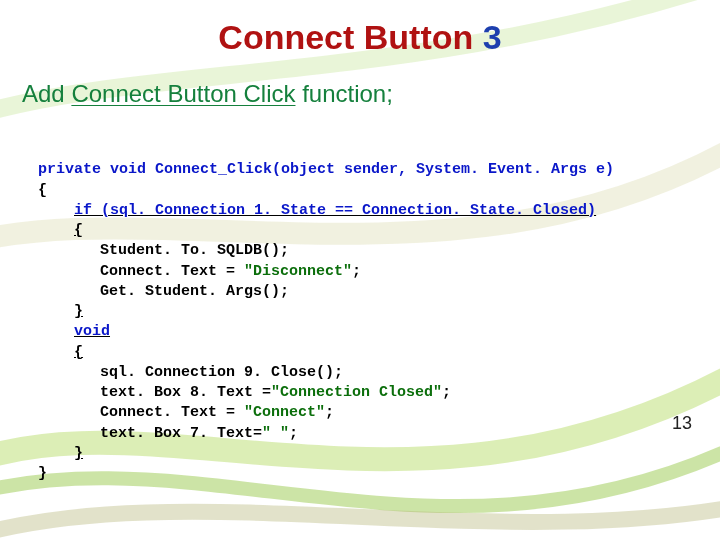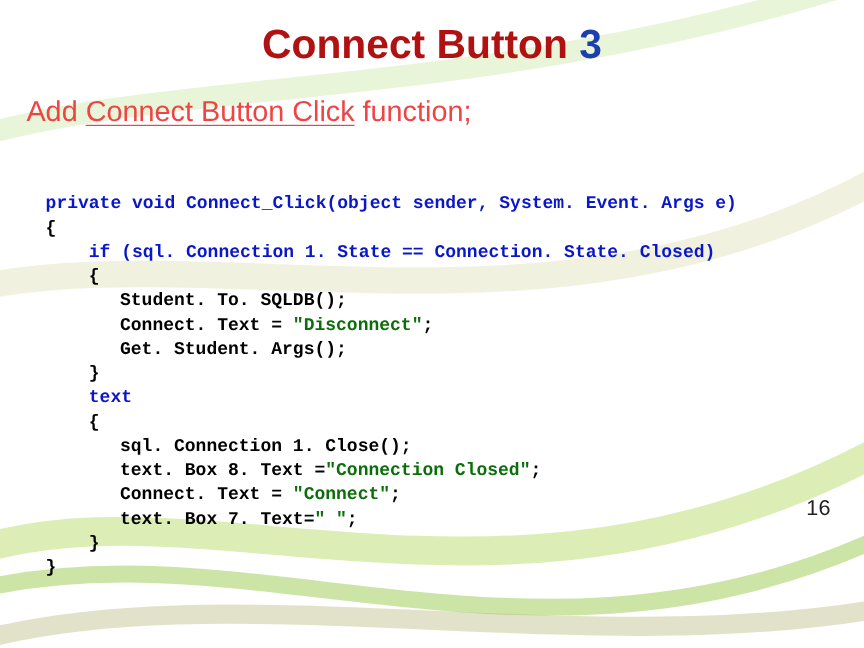--- a/index.html
+++ b/index.html
@@ -34,21 +34,21 @@
     font-weight: 700;
     z-index: 2;
   }
   .title .t-main { color: #b01212; }
   .title .t-num  { color: #1d3fae; }
   .subtitle {
     position: absolute;
     top: 80px;
     left: 22px;
     font-size: 24px;
-    color: #ef4444;
+    color: #15803d;
     z-index: 2;
   }
   .subtitle .u {
     text-decoration: underline;
     text-decoration-thickness: 1px;
     text-underline-offset: 3px;
   }
   .code {
     position: absolute;
     top: 140px;
@@ -56,21 +56,21 @@
     font-family: "Courier New", Courier, monospace;
     font-size: 15px;
     font-weight: 700;
     line-height: 1.35;
     white-space: pre;
     color: #000;
     z-index: 2;
   }
   .kw { color: #0a17c9; }
   .str { color: #0b6e0b; }
-  .i1 { padding-left: 36px; display: inline-block; }
+  .i1 { padding-left: 36px; display: inline-block; text-decoration: underline; }
   .i2 { padding-left: 62px; display: inline-block; }
   .pagenum {
     position: absolute;
     right: 28px;
     bottom: 32px;
     font-size: 18px;
     color: #222;
     z-index: 2;
   }
 </style>
@@ -100,24 +100,24 @@
 
   <div class="code">
 <span class="kw">private void Connect_Click(object sender, System. Event. Args e)</span>
 <span>{</span>
 <span class="i1"><span class="kw">if (sql. Connection 1. State == Connection. State. Closed)</span></span>
 <span class="i1">{</span>
 <span class="i2">Student. To. SQLDB();</span>
 <span class="i2"><span>Connect. Text = </span><span class="str">"Disconnect"</span><span>;</span></span>
 <span class="i2">Get. Student. Args();</span>
 <span class="i1">}</span>
-<span class="i1"><span class="kw">text</span></span>
+<span class="i1"><span class="kw">void</span></span>
 <span class="i1">{</span>
-<span class="i2">sql. Connection 1. Close();</span>
+<span class="i2">sql. Connection 9. Close();</span>
 <span class="i2"><span>text. Box 8. Text =</span><span class="str">"Connection Closed"</span><span>;</span></span>
 <span class="i2"><span>Connect. Text = </span><span class="str">"Connect"</span><span>;</span></span>
 <span class="i2"><span>text. Box 7. Text=</span><span class="str">" "</span><span>;</span></span>
 <span class="i1">}</span>
 <span>}</span></div>
 
-  <div class="pagenum">16</div>
+  <div class="pagenum">13</div>
 
 </div>
 
 </body></html>

